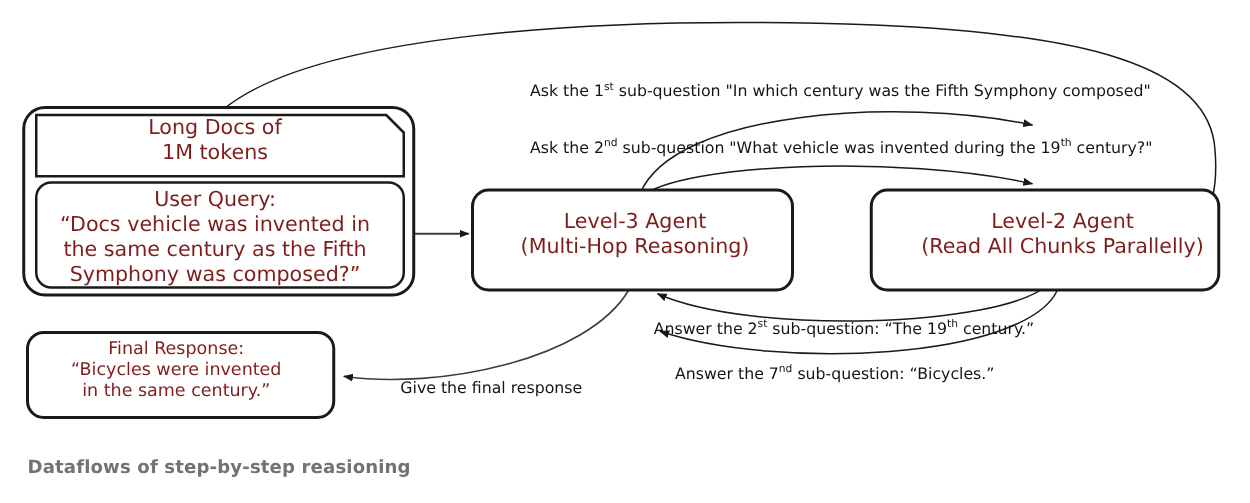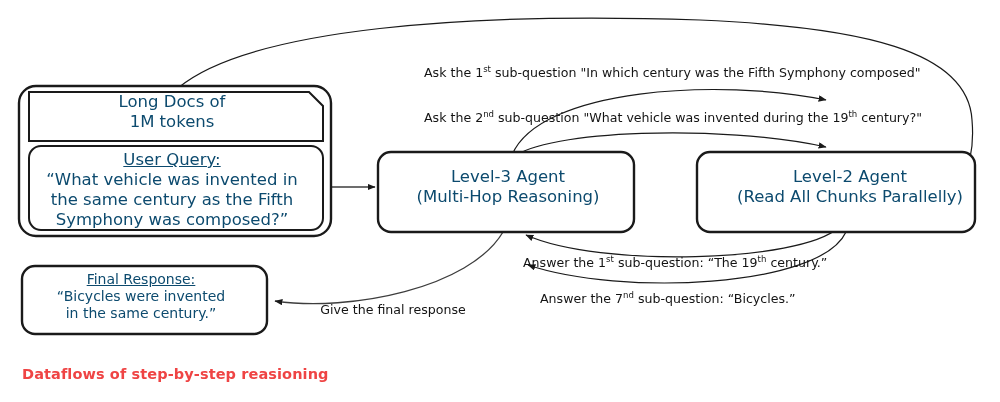--- a/index.html
+++ b/index.html
@@ -21,32 +21,32 @@
     top: 0;
     width: 1000px;
     height: 402px;
   }
   #edges { z-index: 1; }
   #boxes { z-index: 2; }
   .node-text {
     position: absolute;
     z-index: 3;
     text-align: center;
-    color: #0c4a6e;
+    color: #7f1d1d;
     line-height: 1.22;
     pointer-events: none;
   }
   .edge-label {
     position: absolute;
     z-index: 4;
     color: #141414;
     white-space: nowrap;
     line-height: 1.25;
   }
-  .u { text-decoration: underline; }
+  .u { }
   sup {
     font-size: 0.68em;
     vertical-align: super;
     line-height: 0;
   }
 
   
   #longdocs-text {
     left: 24px; top: 92px; width: 296px;
     font-size: 16.5px;
@@ -78,21 +78,21 @@
     left: 268px; top: 302px; font-size: 12.6px;
     text-align: center; width: 250px; white-space: normal;
   }
 
   #caption {
     position: absolute;
     left: 22px; top: 366px;
     z-index: 4;
     font-size: 14.5px;
     font-weight: bold;
-    color: #ef4444;
+    color: #737373;
     letter-spacing: 0.1px;
   }
 </style>
 </head>
 <body>
 
 <div id="canvas">
 
   <svg class="layer" id="edges" viewBox="0 0 1000 402">
     <defs>
@@ -135,21 +135,21 @@
     <rect x="22" y="266" width="245" height="68" rx="13" ry="13" fill="#ffffff" stroke="#1a1a1a" stroke-width="2.4"></rect>
   </svg>
 
   <div class="node-text" id="longdocs-text">
     <div>Long Docs of</div>
     <div>1M tokens</div>
   </div>
 
   <div class="node-text" id="userquery-text">
     <div class="u">User Query:</div>
-    <div>“What vehicle was invented in</div>
+    <div>“Docs vehicle was invented in</div>
     <div>the same century as the Fifth</div>
     <div>Symphony was composed?”</div>
   </div>
 
   <div class="node-text" id="level3-text">
     <div>Level-3 Agent</div>
     <div>(Multi-Hop Reasoning)</div>
   </div>
 
   <div class="node-text" id="level2-text">
@@ -165,21 +165,21 @@
 
   <div class="edge-label" id="lbl-ask1">
     <span>Ask the 1</span><sup>st</sup><span> sub-question "In which century was the Fifth Symphony composed"</span>
   </div>
 
   <div class="edge-label" id="lbl-ask2">
     <span>Ask the 2</span><sup>nd</sup><span> sub-question "What vehicle was invented during the 19</span><sup>th</sup><span> century?"</span>
   </div>
 
   <div class="edge-label" id="lbl-ans1">
-    <span>Answer the 1</span><sup>st</sup><span> sub-question:  “The 19</span><sup>th</sup><span> century.”</span>
+    <span>Answer the 2</span><sup>st</sup><span> sub-question:  “The 19</span><sup>th</sup><span> century.”</span>
   </div>
 
   <div class="edge-label" id="lbl-ans2">
     <span>Answer the 7</span><sup>nd</sup><span> sub-question:  “Bicycles.”</span>
   </div>
 
   <div class="edge-label" id="lbl-final">
     <div>Give the final response</div>
   </div>
 

